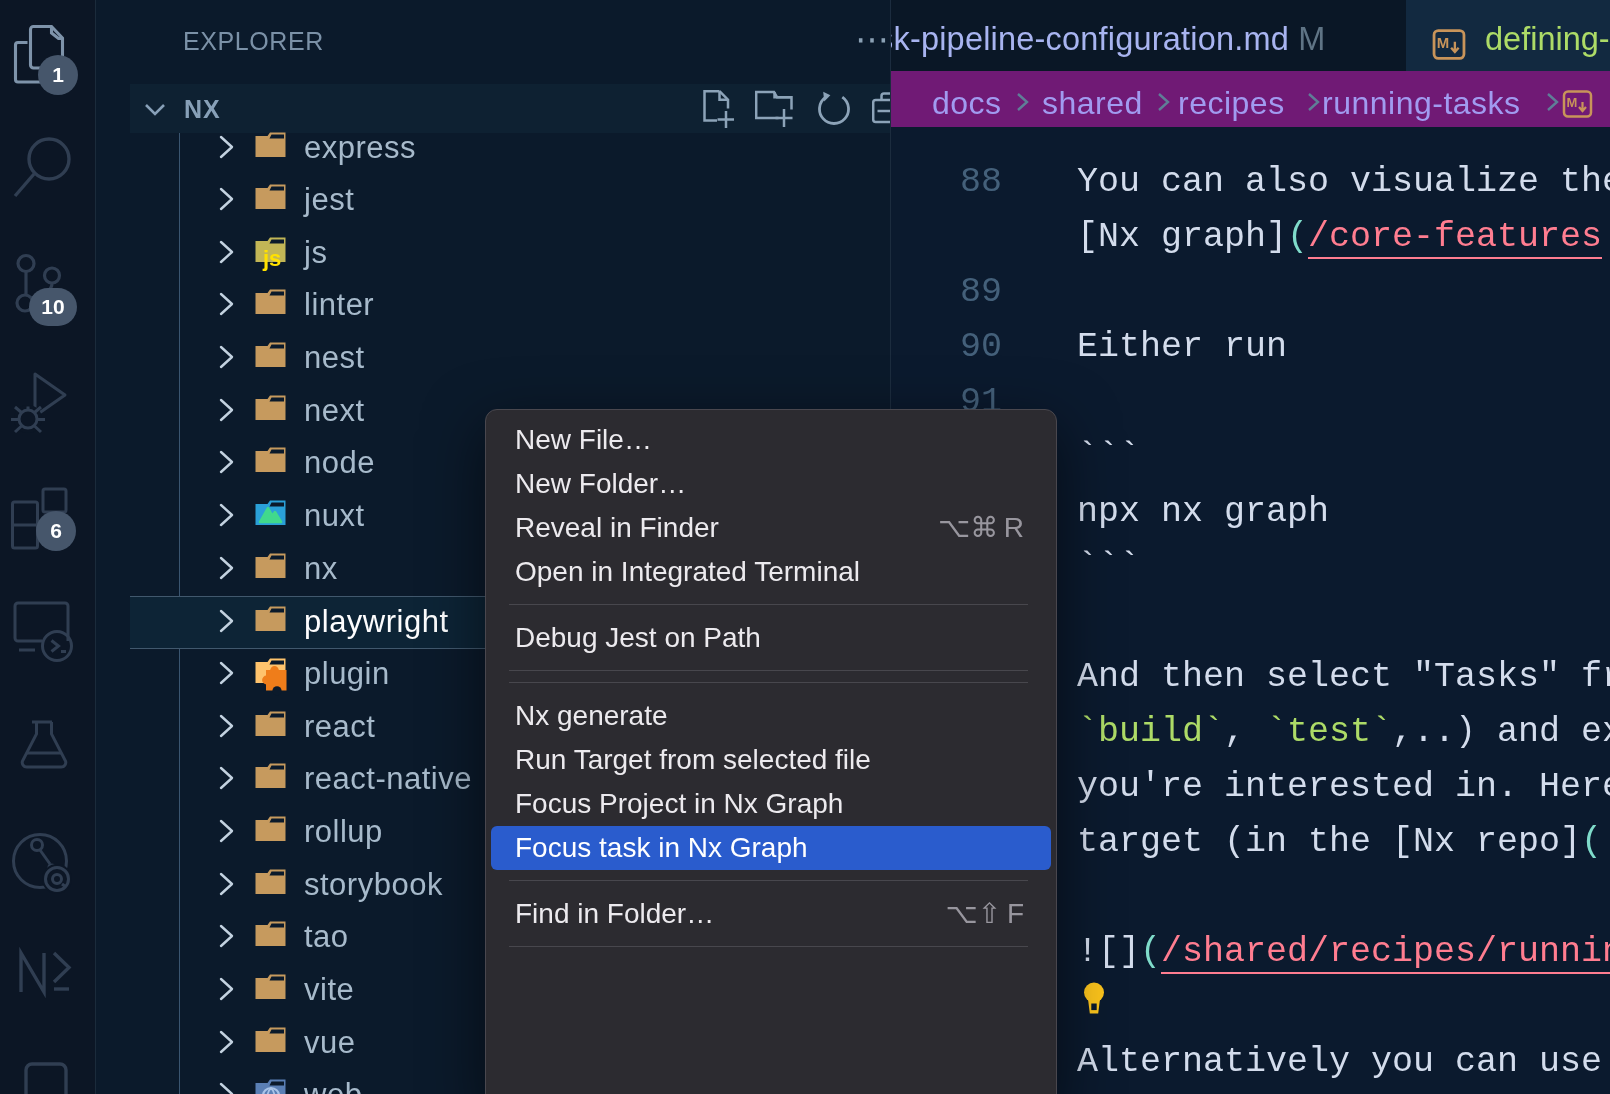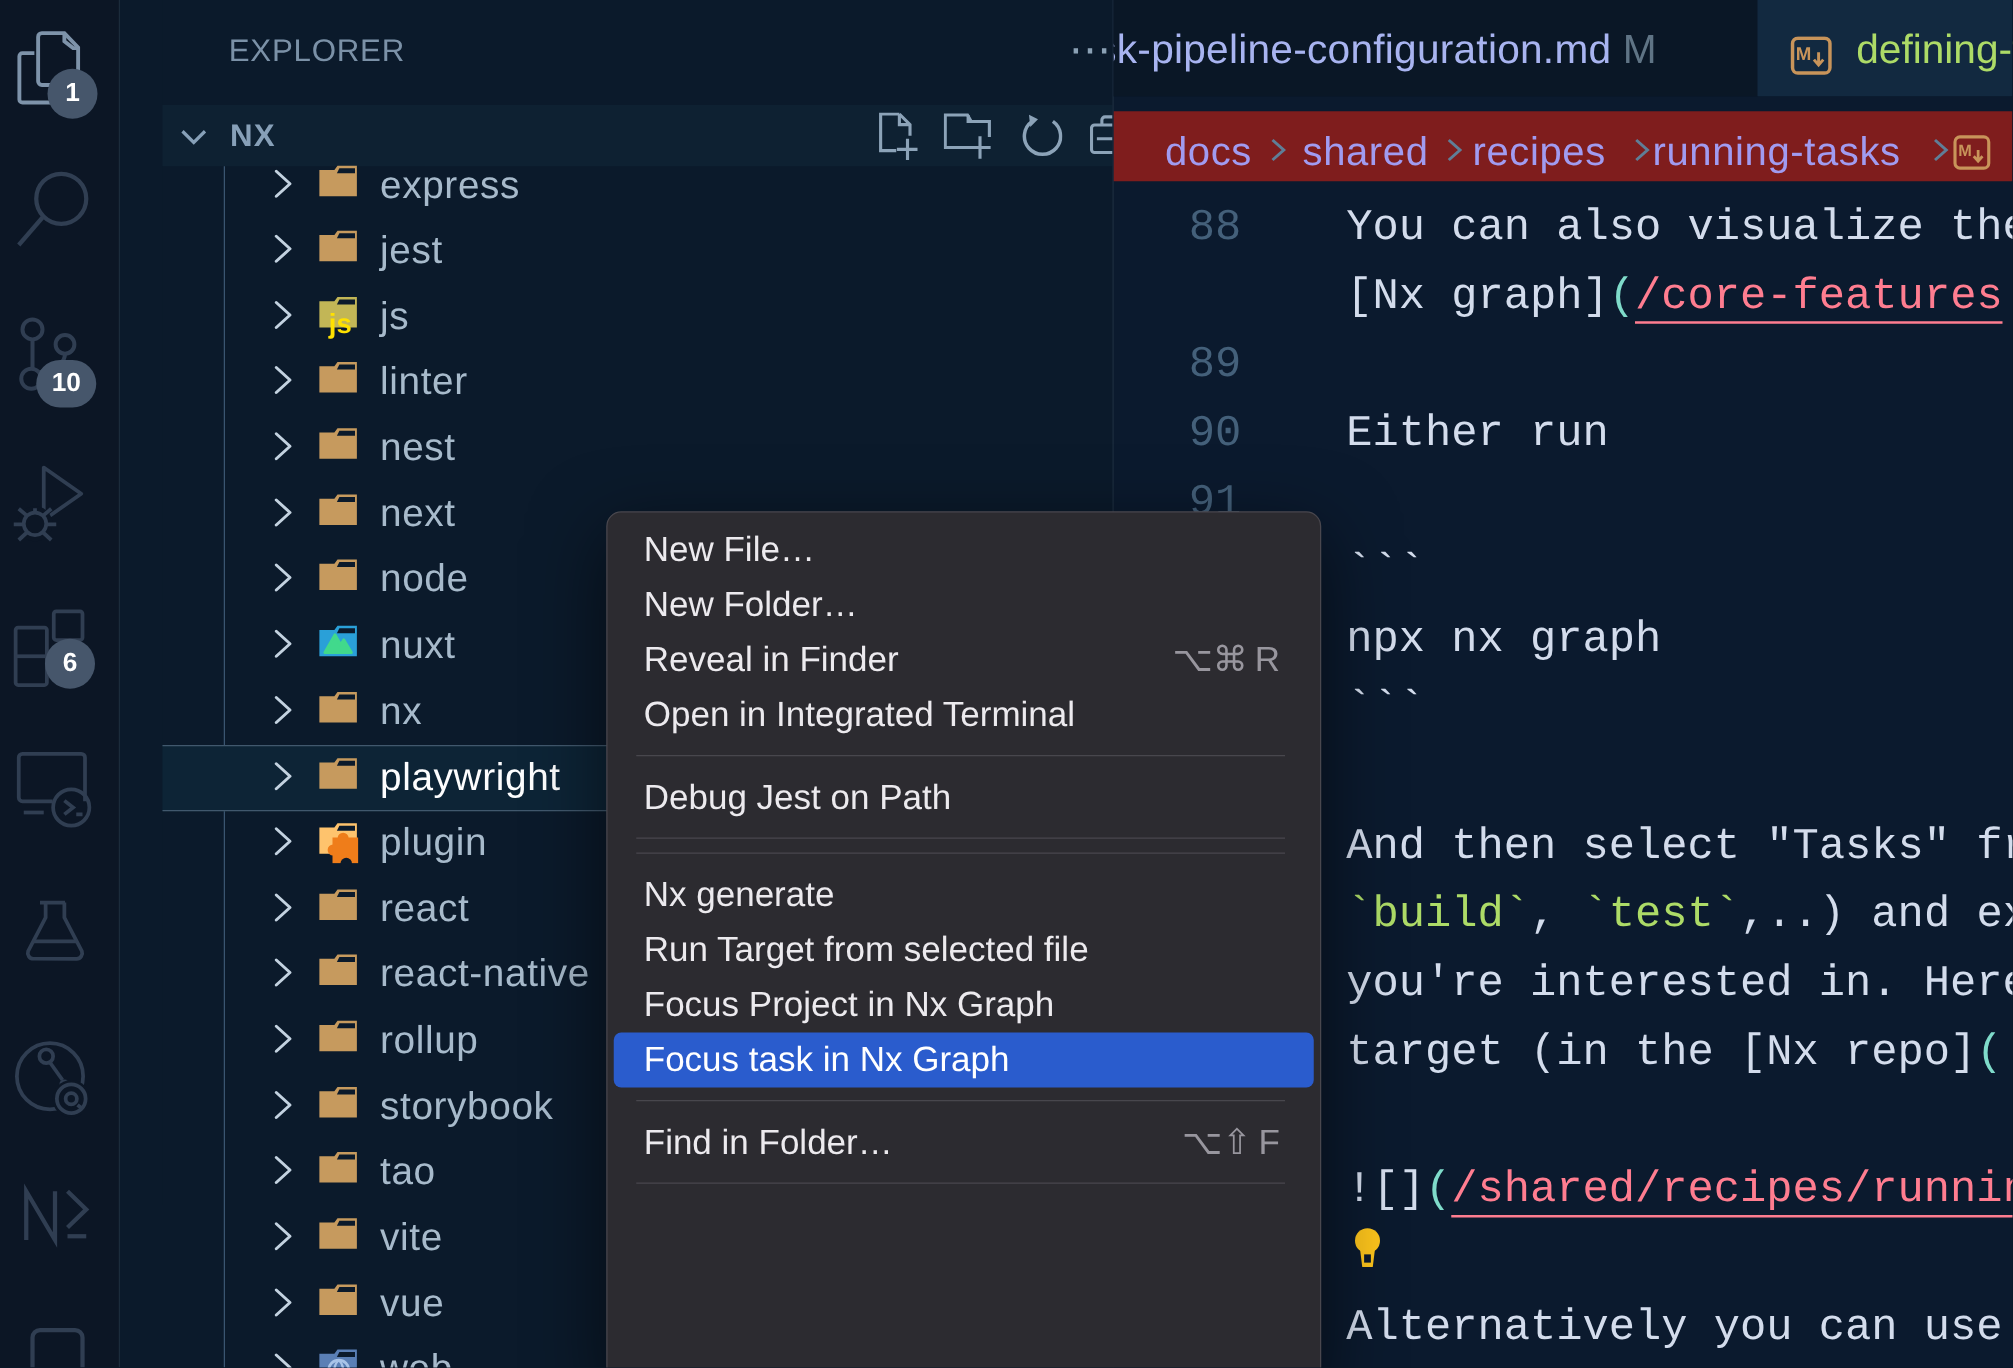--- a/index.html
+++ b/index.html
@@ -28,25 +28,25 @@
   .row.sel .lbl { color:#fdfdfe; }
 
   
   #editor { left:890px; top:0; width:720px; height:1094px; background:#0b1a2e; border-left:1px solid #1c2c3e; }
   #tabbar { position:absolute; left:0; top:0; width:719px; height:77px; background:#0a1726; }
   #tab1 { position:absolute; left:0; top:0; width:515px; height:77px; background:#0a1726; overflow:hidden; }
   #tab1 .t { position:absolute; left:-14px; top:21px; font-size:32.5px; letter-spacing:0.2px; color:#a8b4f0; white-space:pre; }
   #tab1 .m { color:#5f7485; }
   #tab2 { position:absolute; left:515px; top:0; width:204px; height:77px; background:#122940; overflow:hidden; }
   #tab2 .t { position:absolute; left:79px; top:21px; font-size:32.5px; color:#addb67; white-space:pre; }
-  #breadcrumbs { position:absolute; left:0; top:89px; width:719px; height:56px; background:#7f1d1d; font-size:32px; letter-spacing:0.5px; color:#a19bf0; }
+  #breadcrumbs { position:absolute; left:0; top:71px; width:719px; height:56px; background:#701a75; font-size:32px; letter-spacing:0.5px; color:#a19bf0; }
   #breadcrumbs span { position:absolute; top:14px; }
 
   #code { position:absolute; left:0; top:134px; width:719px; height:960px; font-family:"Liberation Mono", monospace; font-size:35px; }
-  .ln { position:absolute; width:60px; text-align:left; color:#44607a; }
+  .ln { position:absolute; width:60px; text-align:center; color:#44607a; }
   .cl { position:absolute; left:186px; white-space:pre; color:#d3dcec; }
   .teal { color:#7fdbca; }
   .pinku { color:#ff7d90; border-bottom:2.5px solid #ff7d90; }
   .green { color:#addb67; }
 
   
   #menu { left:485px; top:409px; width:572px; height:700px; background:#2c2b30; border:1px solid #49474e;
           border-radius:12px 12px 0 0; box-shadow:0 18px 60px rgba(0,0,0,0.55); padding-top:8px; }
   .mi { position:relative; height:44px; line-height:44px; padding-left:29px; font-size:28px; color:#eceaee; }
   .mi .sc { position:absolute; right:32px; top:0; color:#98969e; }

